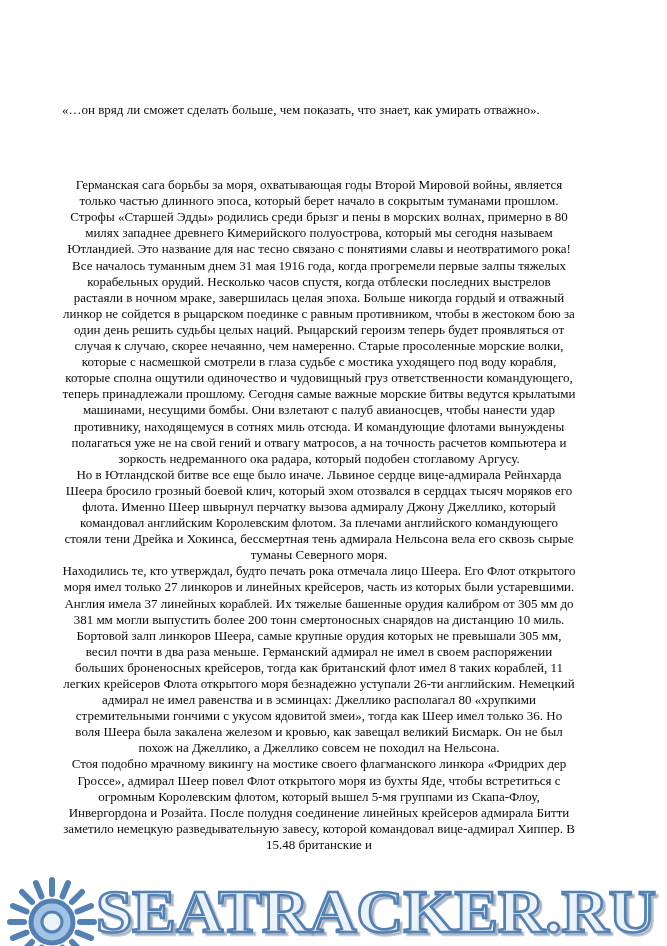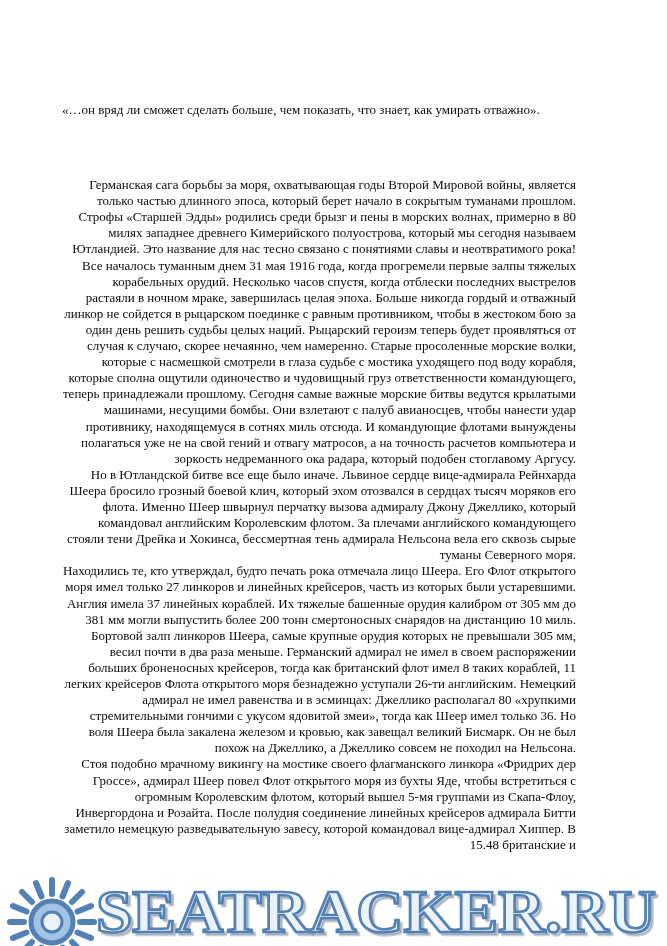--- a/index.html
+++ b/index.html
@@ -17,21 +17,21 @@
     padding: 102px 91px 0 62px;
     font-family: "Liberation Serif", "DejaVu Serif", serif;
     font-size: 13px;
     line-height: 16.1px;
     color: #0c0c0c;
   }
   .page p { margin: 0; }
   .quote { margin: 0; }
   .attribution { margin-top: 38px; }
   .body-text { margin-top: 59px; }
-  .body-text p { text-align: right; }
+  .body-text p { text-align: center; }
   .watermark {
     position: absolute;
     left: 4px;
     bottom: -22px;
     opacity: 0.93;
     pointer-events: none;
   }
   .wm-text {
     font-family: "Liberation Serif", "DejaVu Serif", serif;
     font-weight: bold;

